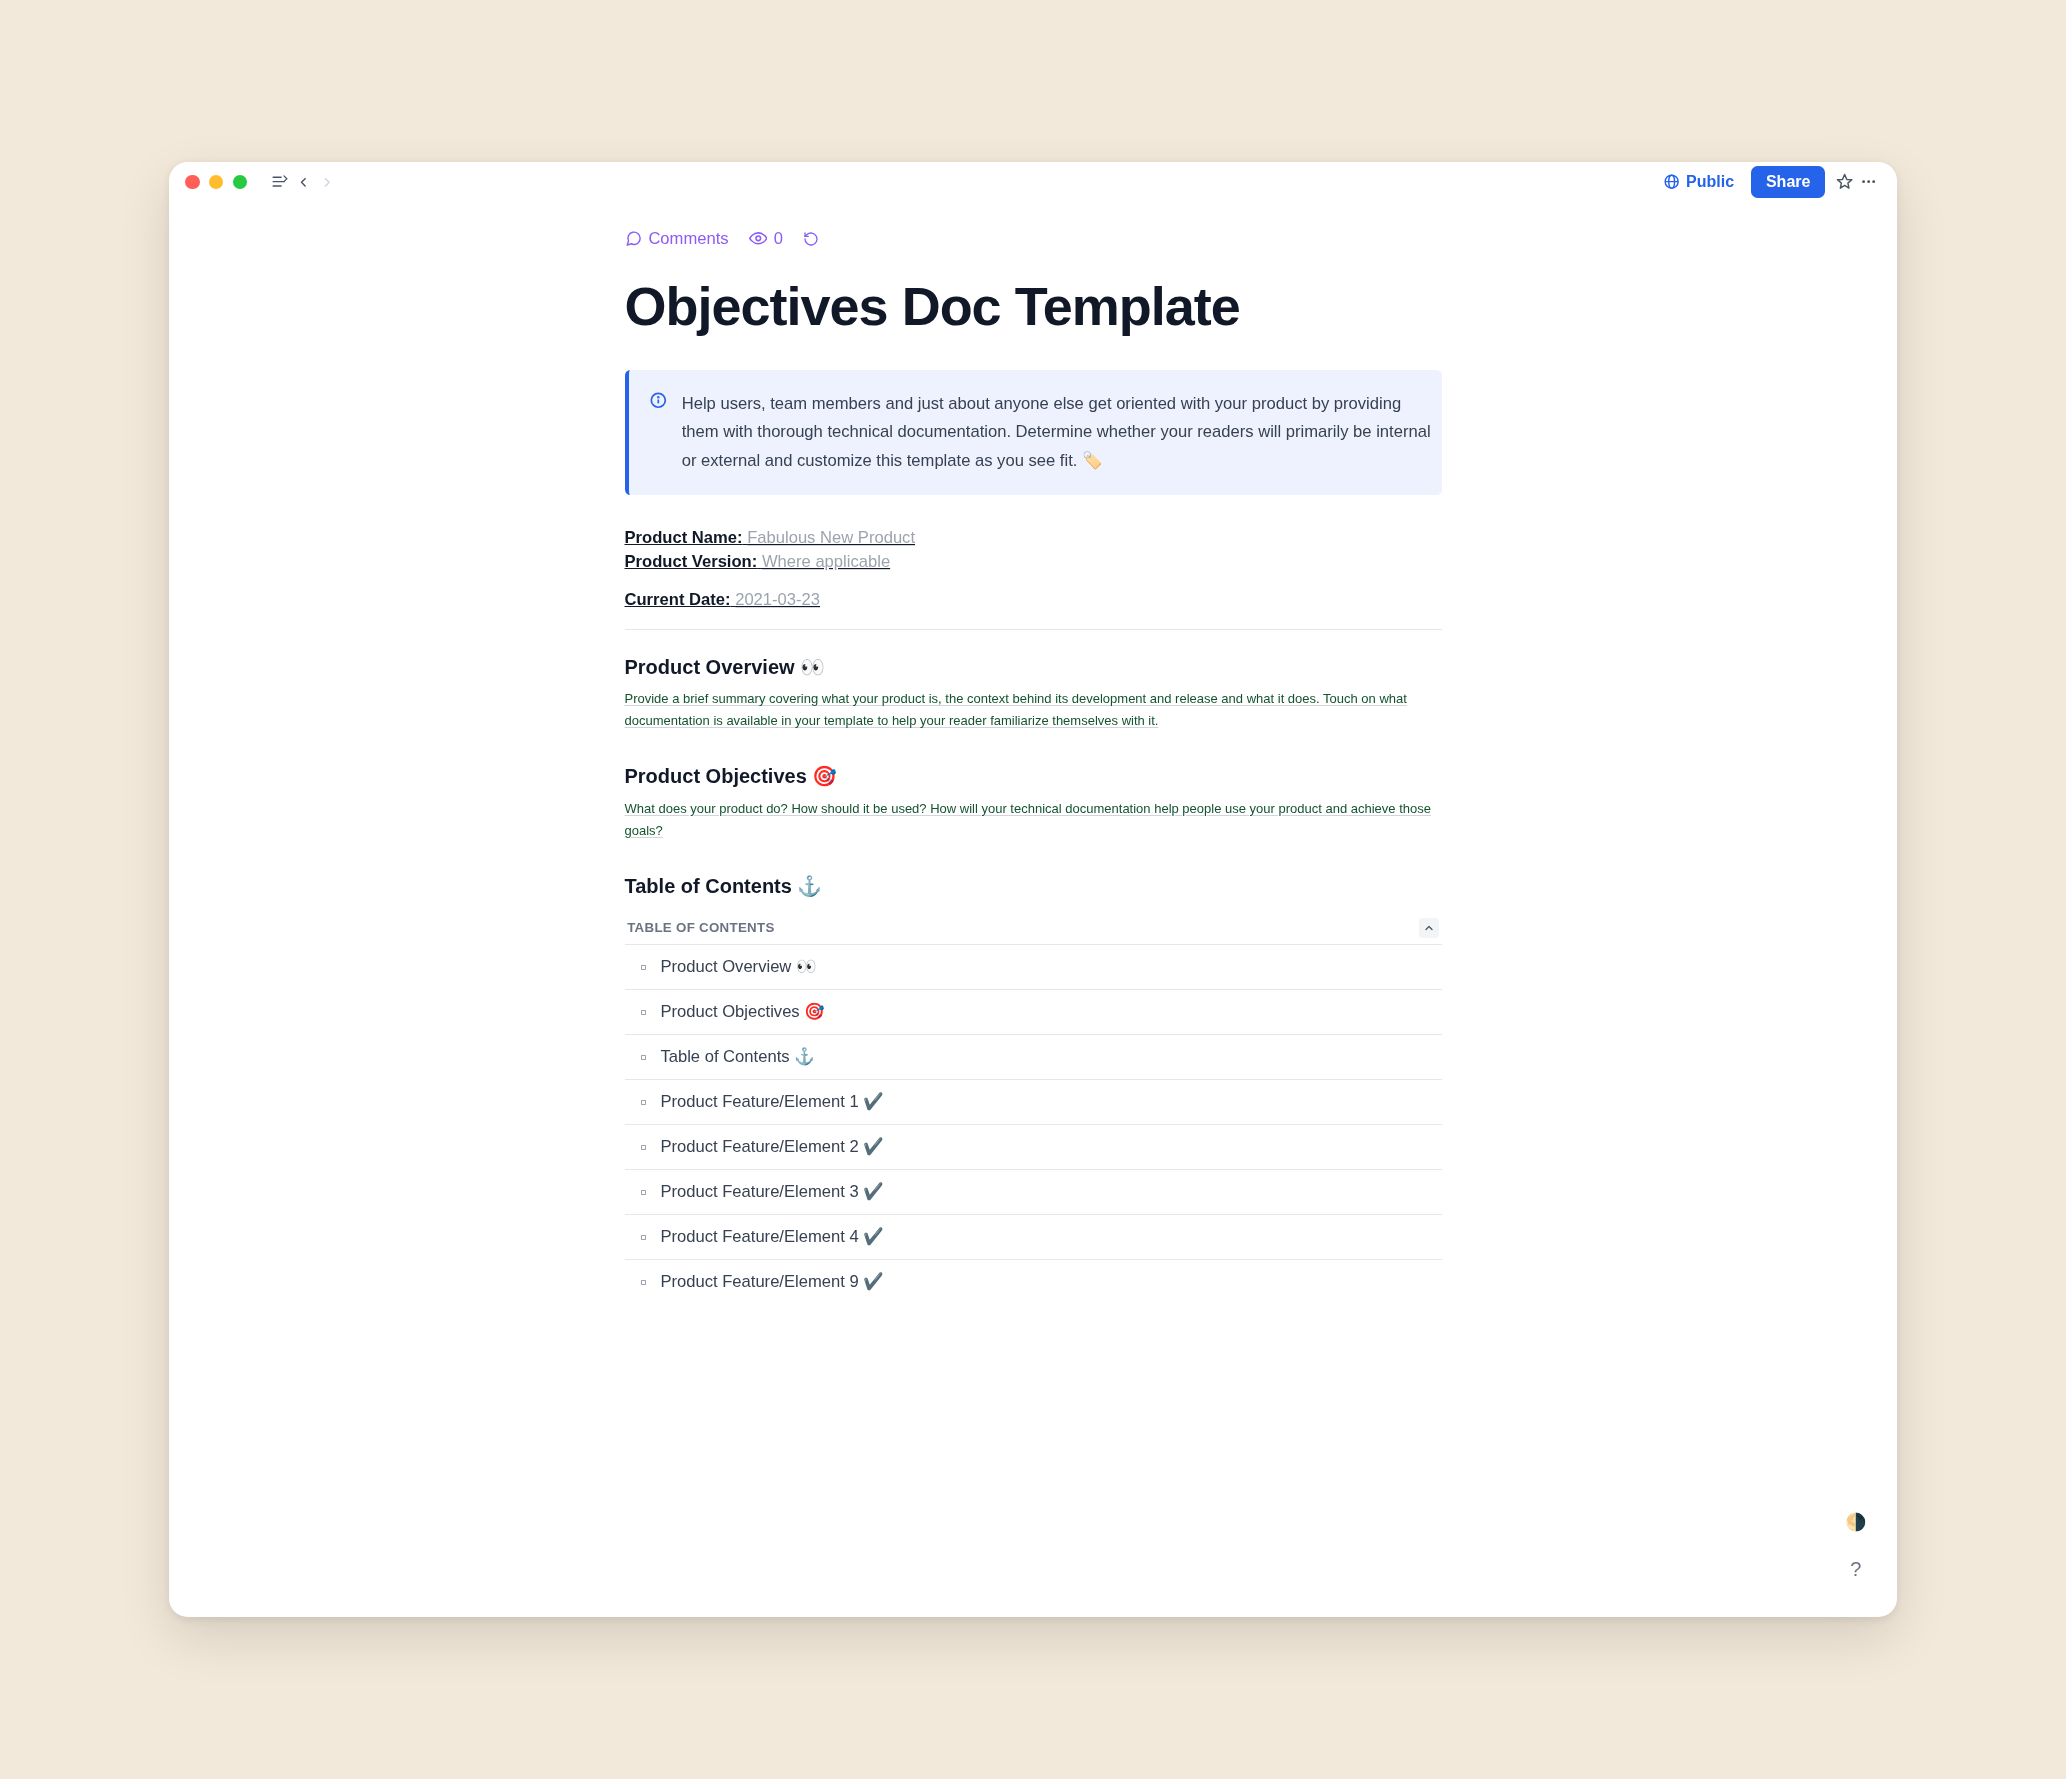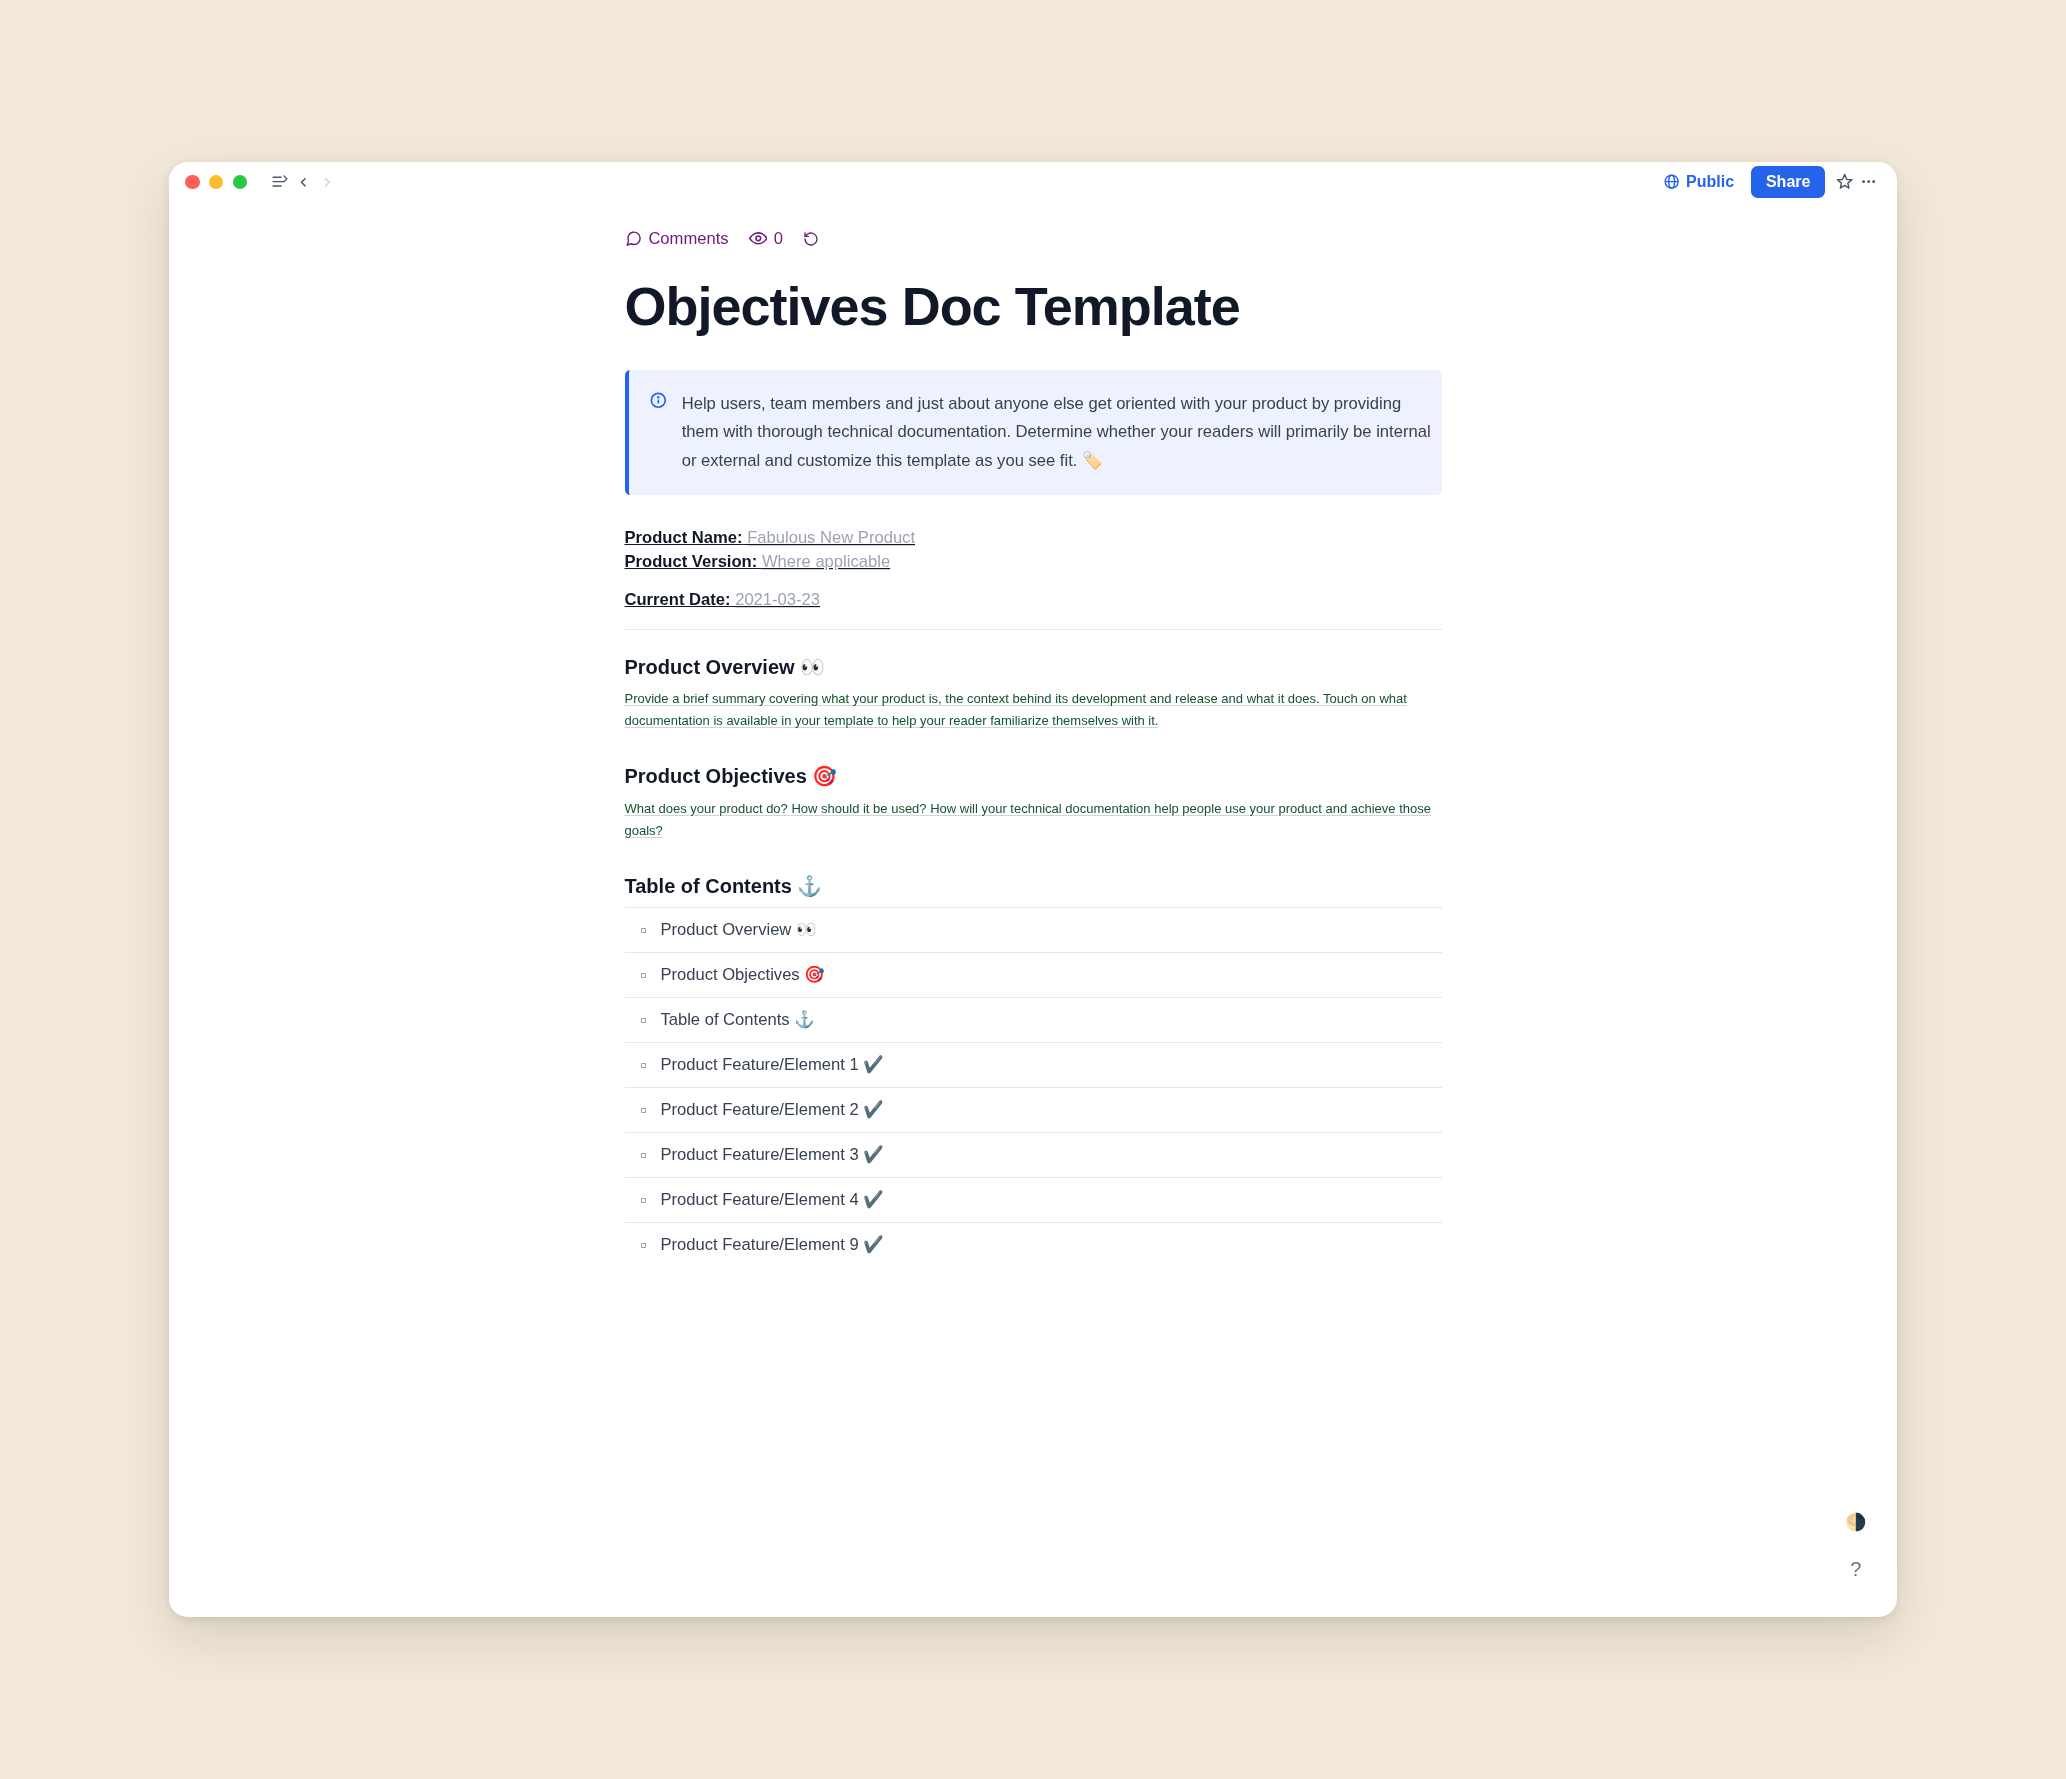--- a/index.html
+++ b/index.html
@@ -52,21 +52,21 @@
     margin: 8px 8px;
   }
   .content-scroll { flex: 1; overflow: hidden; }
   .doc {
     max-width: 817px;
     margin: 0 auto;
     padding: 26.6px 0 0 0;
   }
   .meta-row {
     display: flex; align-items: center; gap: 20px;
-    color: #701a75; font-size: 16.6px; margin-bottom: 26.6px;
+    color: #8b5cf6; font-size: 16.6px; margin-bottom: 26.6px;
   }
   .meta-item { display: flex; align-items: center; gap: 6.6px; cursor: pointer; }
   h1.title {
     font-size: 54px; font-weight: 800; letter-spacing: -1px;
     color: #111827; margin-bottom: 33px;
   }
   .callout {
     background: #eef2ff;
     border-left: 4.7px solid #2563eb;
     border-radius: 5.3px;
@@ -236,20 +236,28 @@
 
       <h3 class="section">Product Overview 👀</h3>
       <p class="section-placeholder">Provide a brief summary covering what your product is, the context behind its development and release and what it does. Touch on what documentation is available in your template to help your reader familiarize themselves with it.</p>
 
       <h3 class="section">Product Objectives 🎯</h3>
       <p class="section-placeholder">What does your product do? How should it be used? How will your technical documentation help people use your product and achieve those goals?</p>
 
       <h3 class="section">Table of Contents ⚓</h3>
 
       <div class="toc-block">
+        <div class="toc-header">
+          <span>TABLE OF CONTENTS</span>
+          <div class="toc-collapse">
+            <svg width="12" height="12" viewBox="0 0 24 24" fill="none" stroke="currentColor" stroke-width="2.6" stroke-linecap="round" stroke-linejoin="round">
+                <polyline points="18 15 12 9 6 15"></polyline>
+              </svg>
+          </div>
+        </div>
         <ul class="toc-list">
           <li>
               <span class="bullet"></span>
               <span>Product Overview 👀</span>
             </li>
           <li>
               <span class="bullet"></span>
               <span>Product Objectives 🎯</span>
             </li>
           <li>

